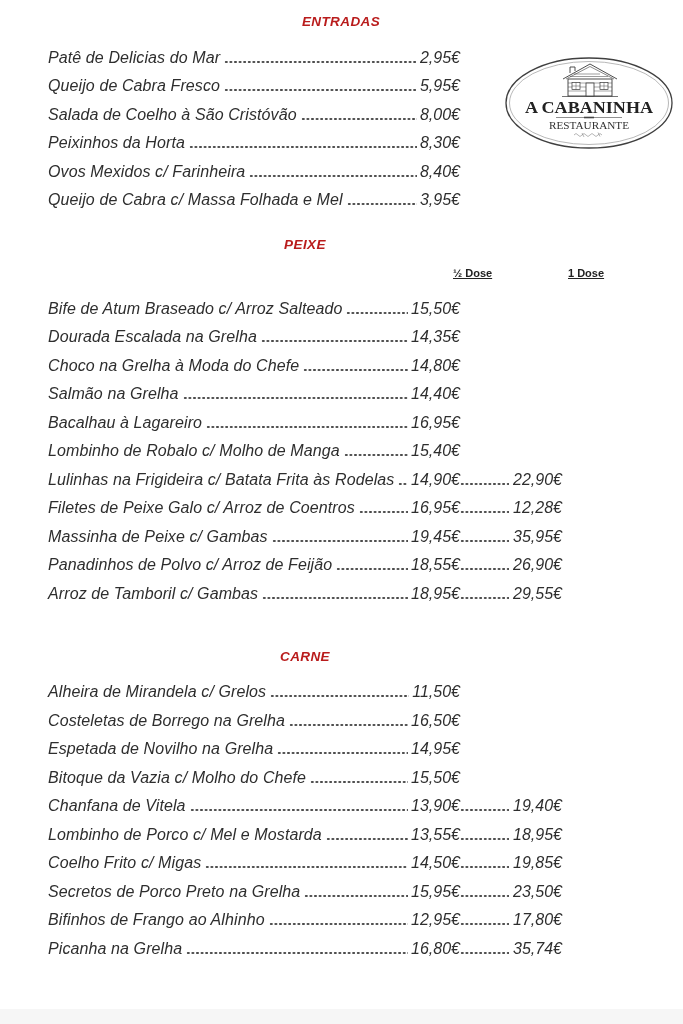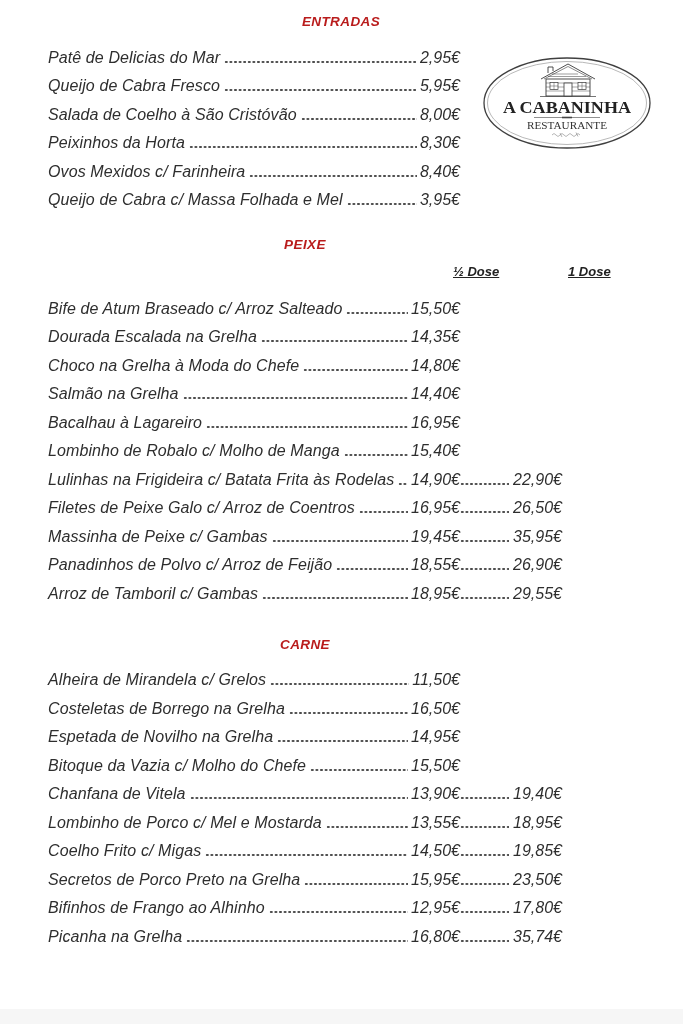--- a/index.html
+++ b/index.html
@@ -15,21 +15,21 @@
     position:absolute; left:48px; top:14px; width:514px;
   }
   .menu-section { position:relative; }
   .section-title {
     font-size:13.5px; font-weight:bold; font-style:italic;
     text-align:center; color:#b91c1c; letter-spacing:0.4px;
     height:16px; line-height:16px;
   }
   .section-entradas .section-title { transform:translateX(36px); }
   .section-peixe { margin-top:28px; }
-  .section-carne { margin-top:34px; }
+  .section-carne { margin-top:46px; }
   .rows { margin-top:8px; }
   .menu-row {
     display:flex; align-items:flex-end;
     height:28.5px;
     font-style:italic; font-size:16px; color:#2e2e2e;
   }
   .item-name { white-space:nowrap; letter-spacing:0.1px; }
   .dots {
     flex:1; height:14px; margin:0 3px 1px 4px;
     background-image:radial-gradient(circle, #4a4a4a 1px, rgba(0,0,0,0) 1.35px);
@@ -37,26 +37,26 @@
     background-repeat:repeat-x;
     background-position:left bottom 2px;
   }
   .p1, .p2 { white-space:nowrap; }
   .col2 { width:102px; display:flex; align-items:flex-end; align-self:stretch; }
   .col2 .dots { margin:0 4px 1px 0; }
   .col2 .p2 { margin-bottom:0; }
   .dose-header { position:relative; height:20px; margin-top:8px; }
   .dose-header span {
     position:absolute; bottom:2px;
-    font-weight:bold; font-style:italic; font-size:13px;
+    font-weight:bold; font-size:11px;
     color:#222; text-decoration:underline; white-space:nowrap;
   }
   .dose-half { left:405px; }
   .dose-one  { left:520px; }
-  .logo { position:absolute; left:482px; top:56px; width:172px; height:94px; }
+  .logo { position:absolute; left:504px; top:56px; width:172px; height:94px; }
   .page-bottom-strip {
     position:absolute; left:0; right:0; bottom:0; height:15px;
     background:#f6f6f6;
   }
 </style>
 </head>
 <body>
 
 <div class="logo">
   <svg width="172" height="94" viewBox="0 0 172 94" xmlns="http://www.w3.org/2000/svg">
@@ -186,21 +186,21 @@
               <span class="dots"></span>
               <span class="p2">22,90€</span>
             </span>
           </div>
           <div class="menu-row">
             <span class="item-name">Filetes de Peixe Galo c/ Arroz de Coentros</span>
             <span class="dots"></span>
             <span class="p1">16,95€</span>
             <span class="col2">
               <span class="dots"></span>
-              <span class="p2">26,50€</span>
+              <span class="p2">12,28€</span>
             </span>
           </div>
           <div class="menu-row">
             <span class="item-name">Massinha de Peixe c/ Gambas</span>
             <span class="dots"></span>
             <span class="p1">19,45€</span>
             <span class="col2">
               <span class="dots"></span>
               <span class="p2">35,95€</span>
             </span>

